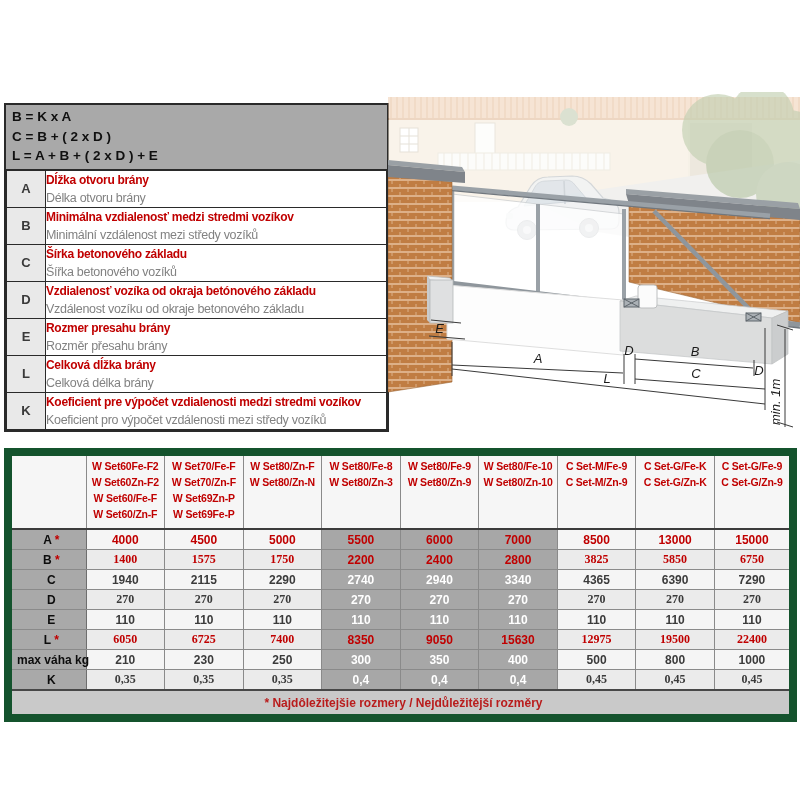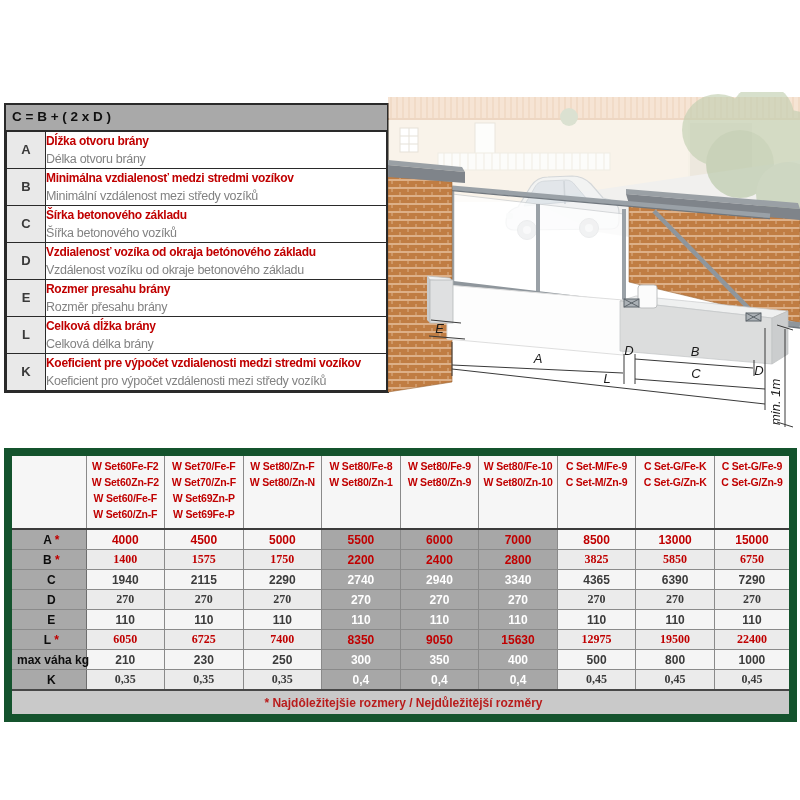--- a/index.html
+++ b/index.html
@@ -39,21 +39,23 @@
   .note-row td{background:#c9c9c9;color:#b91c1c;font-weight:bold;font-size:12.5px;text-align:left;
                padding:2px 0 2px 6px;height:18px;border-top:2px solid #474747;}
 </style>
 </head>
 <body>
 
 <div class="page">
 
   <section class="legend-panel">
     <div class="formula-header" id="formula-lines">
+        <div class="formula-line">B = K x A</div>
         <div class="formula-line">C = B + ( 2 x D )</div>
+        <div class="formula-line">L = A + B + ( 2 x D ) + E</div>
       </div>
     <table class="legend-table">
       <tbody id="legend-body">
           <tr>
             <th class="legend-letter">A</th>
             <td class="legend-desc">
               <div class="legend-sk">Dĺžka otvoru brány</div>
               <div class="legend-cz">Délka otvoru brány</div>
             </td>
           </tr>
@@ -245,21 +247,21 @@
             <div class="set-name">W Set70/Zn-F</div>
             <div class="set-name">W Set69Zn-P</div>
             <div class="set-name">W Set69Fe-P</div>
           </th>
           <th>
             <div class="set-name">W Set80/Zn-F</div>
             <div class="set-name">W Set80/Zn-N</div>
           </th>
           <th>
             <div class="set-name">W Set80/Fe-8</div>
-            <div class="set-name">W Set80/Zn-1</div>
+            <div class="set-name">W Set80/Zn-3</div>
           </th>
           <th>
             <div class="set-name">W Set80/Fe-9</div>
             <div class="set-name">W Set80/Zn-9</div>
           </th>
           <th>
             <div class="set-name">W Set80/Fe-10</div>
             <div class="set-name">W Set80/Zn-10</div>
           </th>
           <th>

